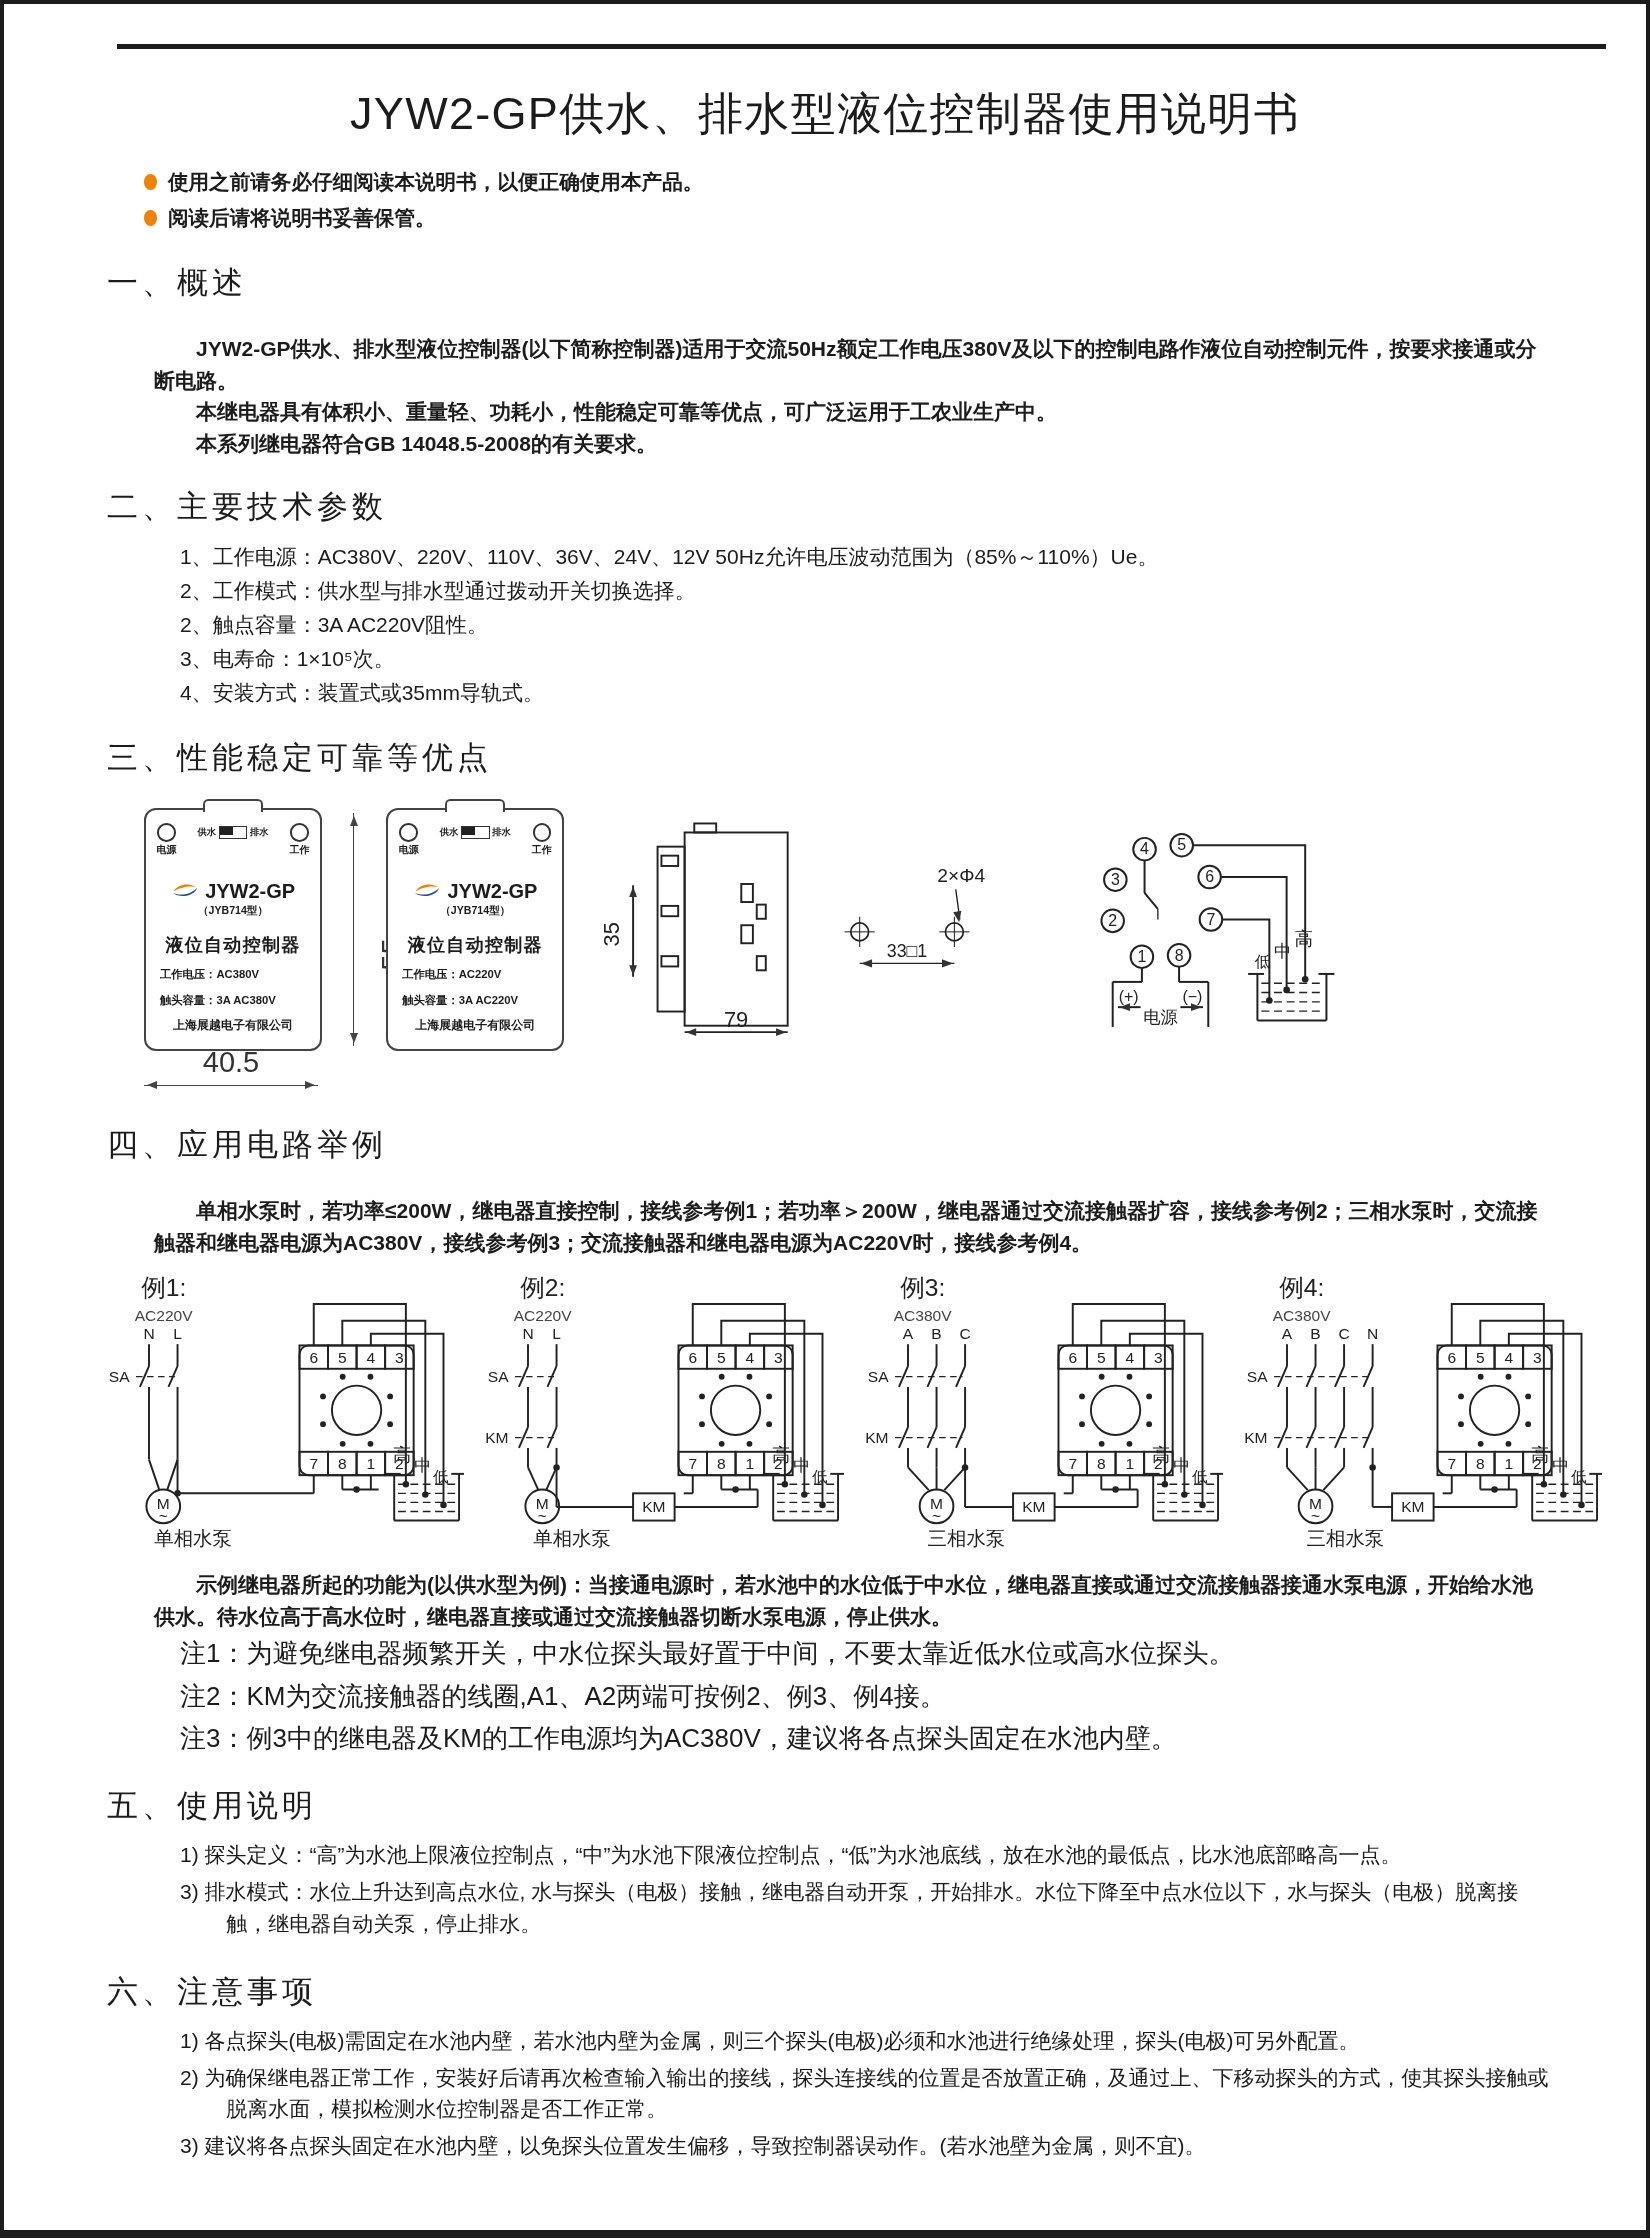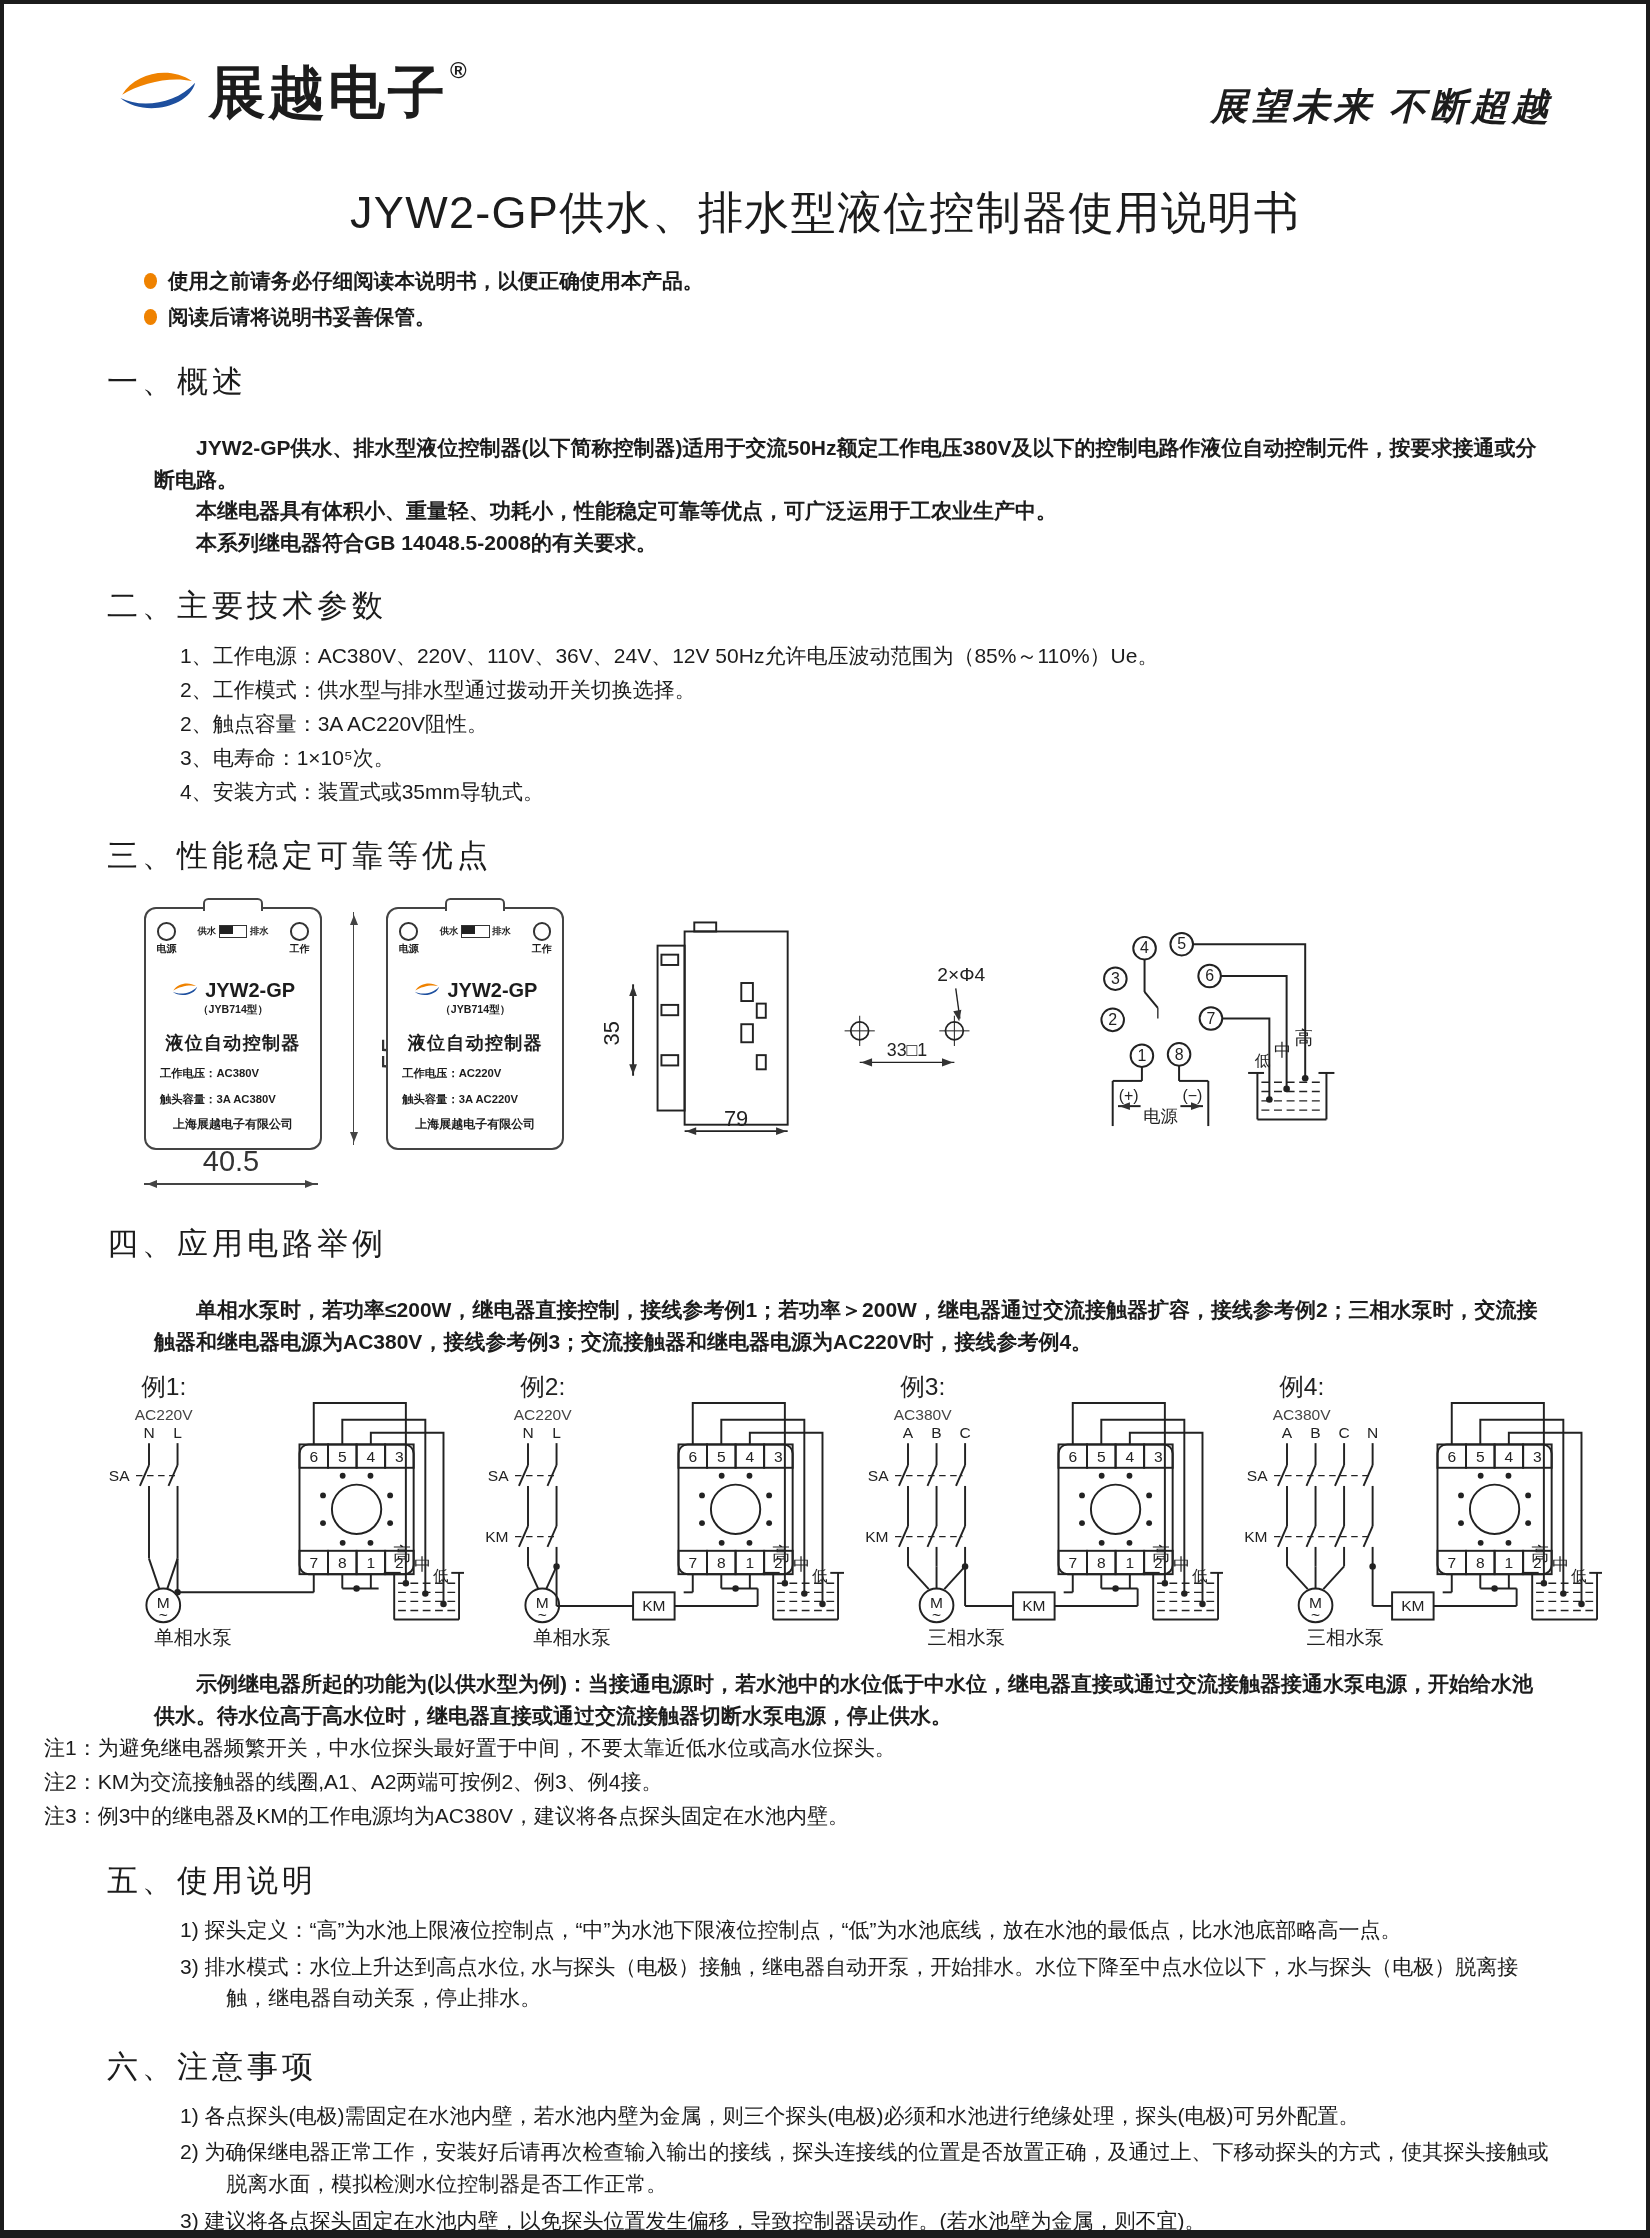--- a/index.html
+++ b/index.html
@@ -17,21 +17,21 @@
   
   .title{text-align:center;font-size:45px;letter-spacing:1.3px;margin:35px 0 20px 0;}
   .notice{display:flex;align-items:center;gap:10.6px;margin:4px 0 4px 100px;font-size:20.6px;font-weight:bold;}
   .dot{width:13.3px;height:16px;border-radius:50%;background:#ef8200;flex:0 0 auto;}
   
   .sec-h{font-size:31px;margin:26.6px 0 12px 63px;letter-spacing:4px;}
   .body-txt{font-size:21px;line-height:1.5;margin:17px 60px 0 110px;font-weight:bold;}
   .ind{text-indent:2em;}
   .li{font-size:21px;line-height:1.62;margin-left:136px;margin-right:53px;}
   .hang{padding-left:2.2em;text-indent:-2.2em;margin-left:136px;margin-right:47px;font-size:21px;line-height:1.5;margin-bottom:5.3px;}
-  .note-li{font-size:21px;line-height:1.62;}
+  .note-li{font-size:26px;line-height:1.62;margin-left:136px;}
   
   .diagrams{display:flex;align-items:flex-start;gap:17.3px;margin:17.3px 13.3px 0 100px;}
   .dev-wrap{position:relative;padding-right:47px;padding-bottom:47px;}
   .dev{position:relative;width:174px;height:239px;border:2px solid #444;border-radius:12px;background:#fff;
        display:flex;flex-direction:column;align-items:center;}
   .dev-tab{position:absolute;top:-10.6px;left:50%;transform:translateX(-50%);width:56px;height:10.6px;
        border:2px solid #444;border-bottom:none;border-radius:5.3px 5.3px 0 0;background:#fff;}
   .dev-top{display:flex;align-items:flex-start;justify-content:space-between;width:88%;margin-top:13.3px;}
   .led-col{display:flex;flex-direction:column;align-items:center;gap:1.3px;}
   .led{width:14.6px;height:14.6px;border:2px solid #333;border-radius:50%;}
@@ -58,31 +58,20 @@
   
   .circuits{display:flex;gap:16px;margin:6.6px 4px 0 57px;}
   .circuit{width:370px;}
   svg text{font-family:"Liberation Sans",sans-serif;}
 </style>
 </head>
 <body>
 
 <div class="page">
 
-  <div class="hdr">
-    <div class="logo">
-      <svg width="85" height="64" viewBox="0 0 100 72">
-        <path d="M6 38 C22 12 62 4 88 22 C64 16 28 24 6 38 Z" fill="#ef8200"></path>
-        <path d="M4 42 C28 54 68 50 92 24 C84 54 30 64 4 42 Z" fill="#1d4f9e"></path>
-      </svg>
-      <span class="logo-text">展越电子</span>
-      <span class="reg">®</span>
-    </div>
-    <span class="slogan">展望未来  不断超越</span>
-  </div>
   <div class="hdr-rule"></div>
 
   <div class="title">JYW2-GP供水、排水型液位控制器使用说明书</div>
 
   <div class="notice">
     <span class="dot"></span>
     <span>使用之前请务必仔细阅读本说明书，以便正确使用本产品。</span>
   </div>
   <div class="notice">
     <span class="dot"></span>

